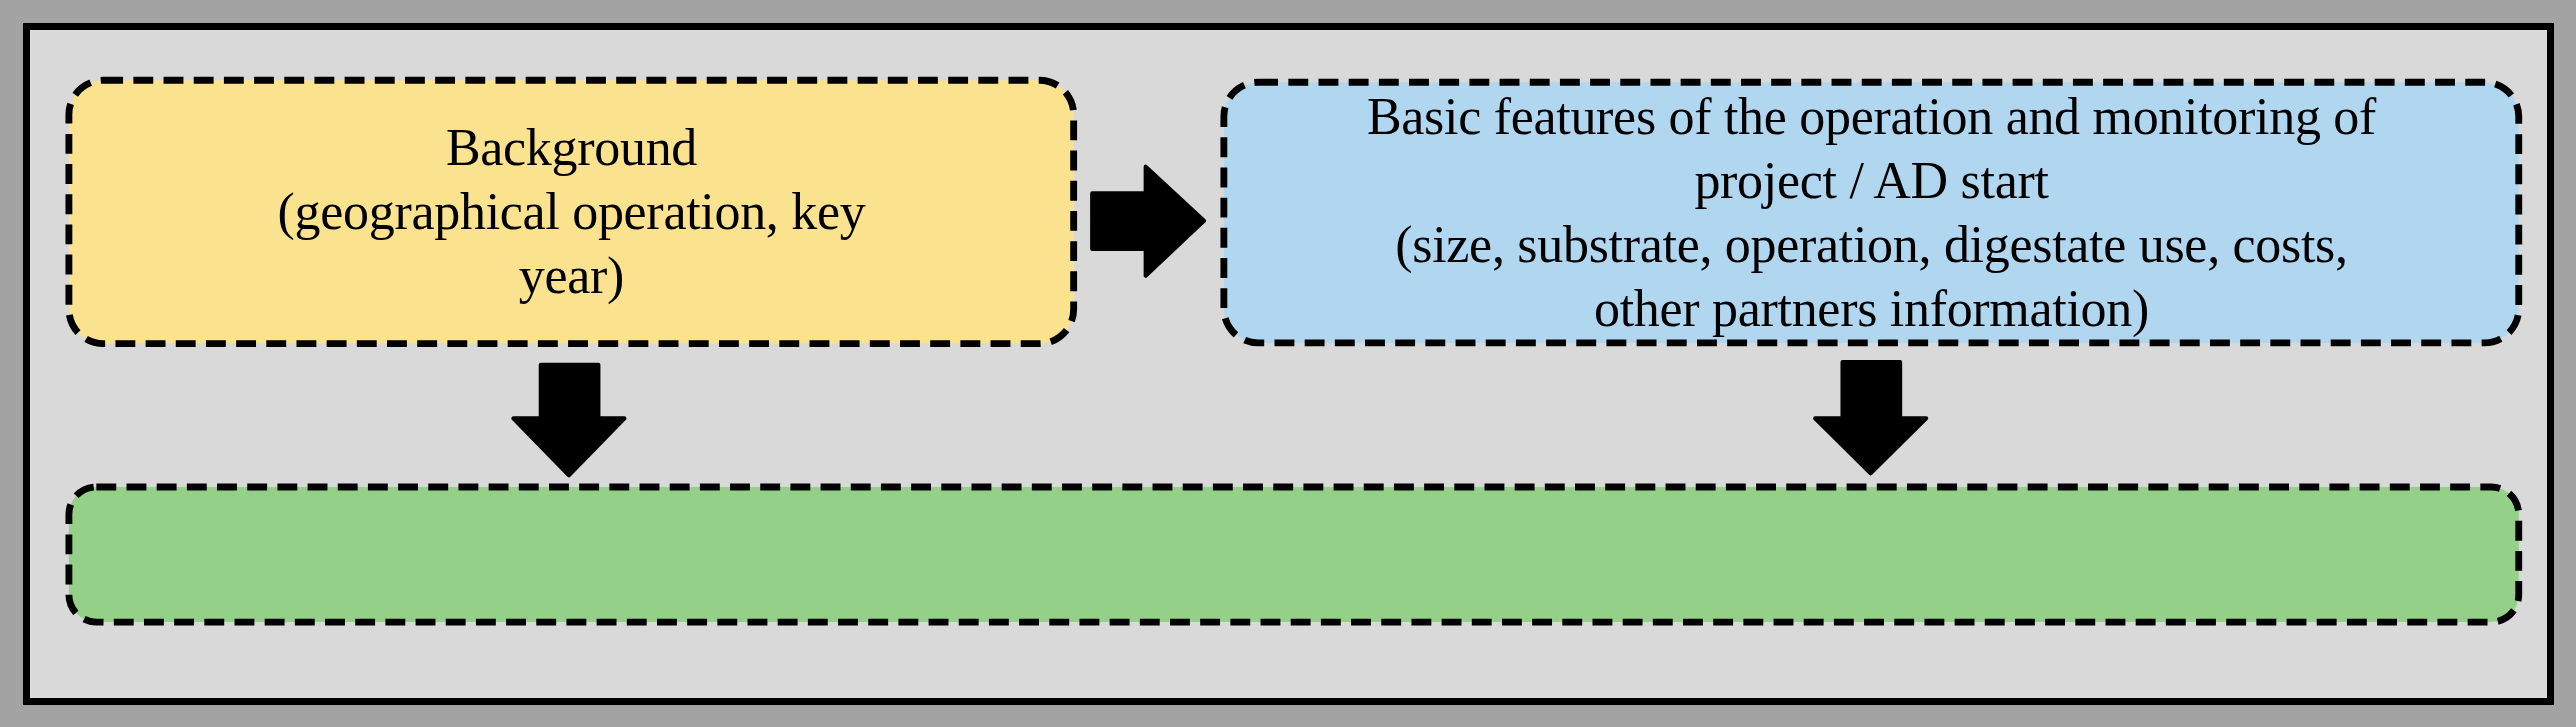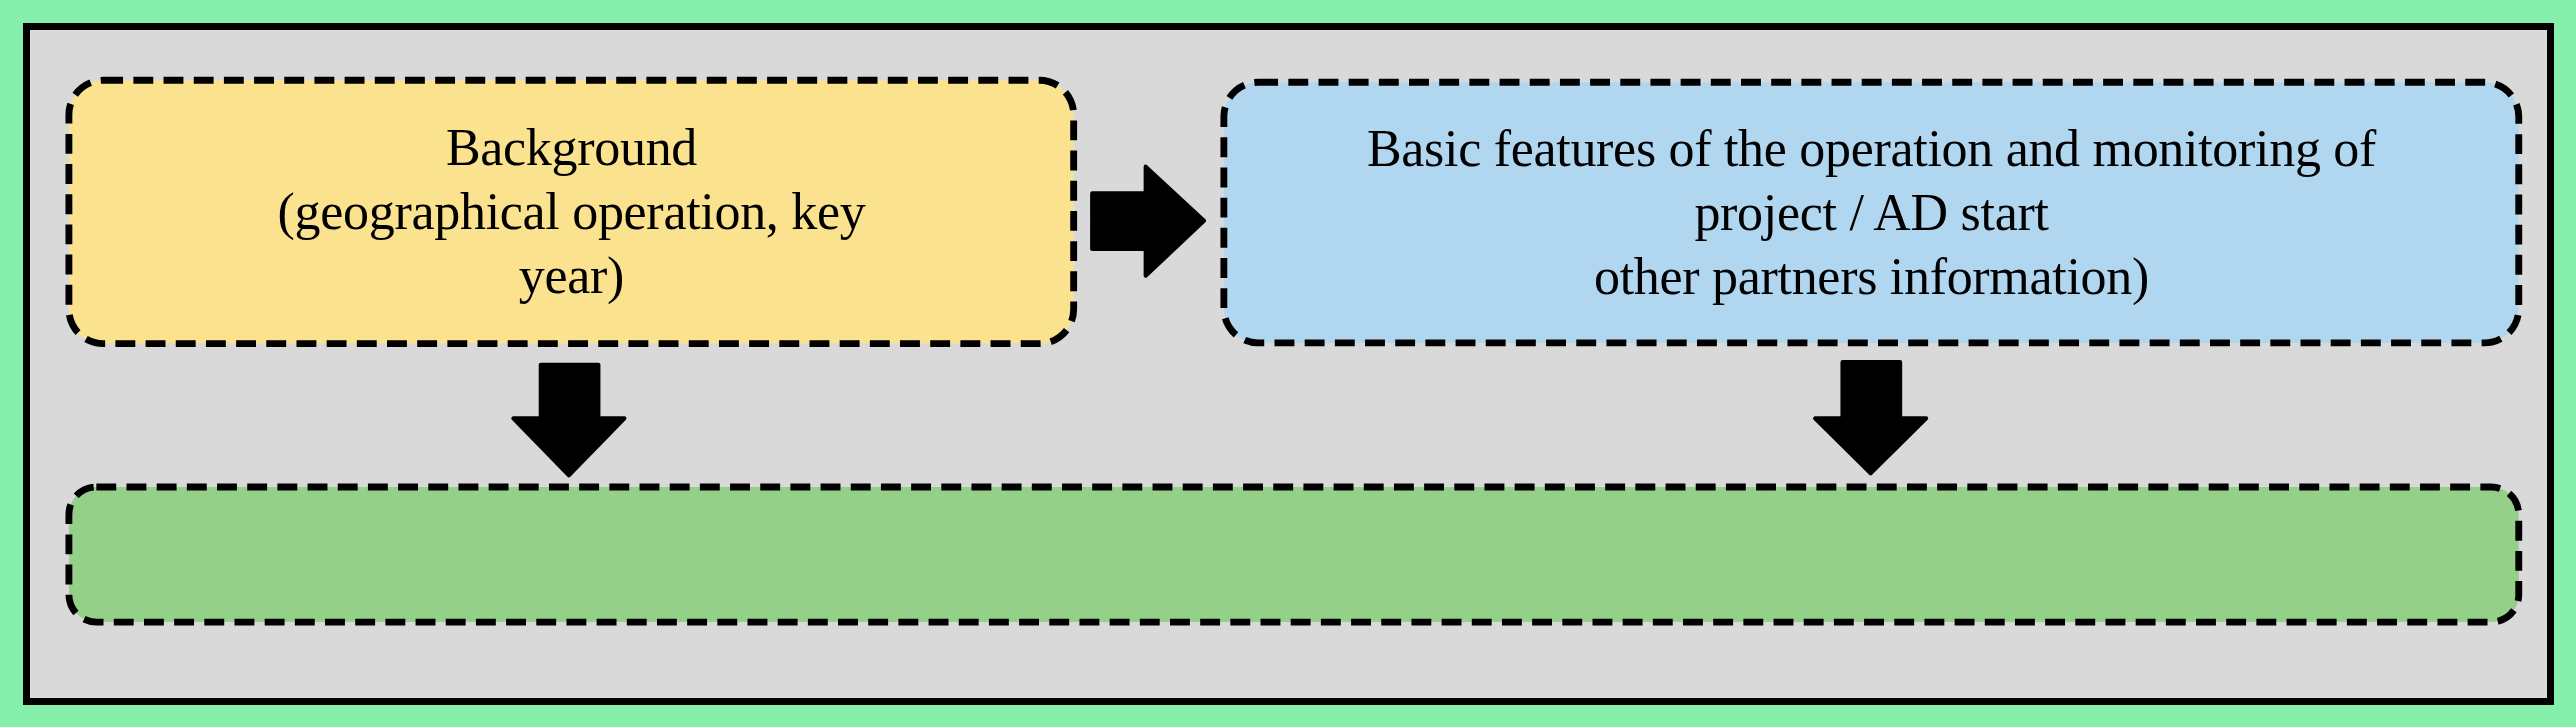--- a/index.html
+++ b/index.html
@@ -1,20 +1,20 @@
 <!DOCTYPE html>
 <html style="font-size:11px"><head>
 <meta charset="utf-8">
 <style>
   html, body { margin: 0; padding: 0; background: #ffffff; }
   #canvas {
     position: relative;
     width: 2576px;
     height: 727px;
-    background: #86efac;
+    background: #a3a3a3;
     font-family: "Liberation Serif", "DejaVu Serif", serif;
     color: #000000;
     overflow: hidden;
   }
   #frame {
     position: absolute;
     left: 22.6px; top: 22.6px;
     width: 2531px; height: 682px;
     box-sizing: border-box;
     border: 7.5px solid #000000;
@@ -65,18 +65,19 @@
 
   <div id="bg-text" class="box-text">
     <div class="line">Background</div>
     <div class="line">(geographical operation, key</div>
     <div class="line">year)</div>
   </div>
 
   <div id="feat-text" class="box-text">
     <div class="line">Basic features of the operation and monitoring of</div>
     <div class="line">project / AD start</div>
+    <div class="line">(size, substrate, operation, digestate use, costs,</div>
     <div class="line">other partners information)</div>
   </div>
 
 
 </div>
 
 
 </body></html>

